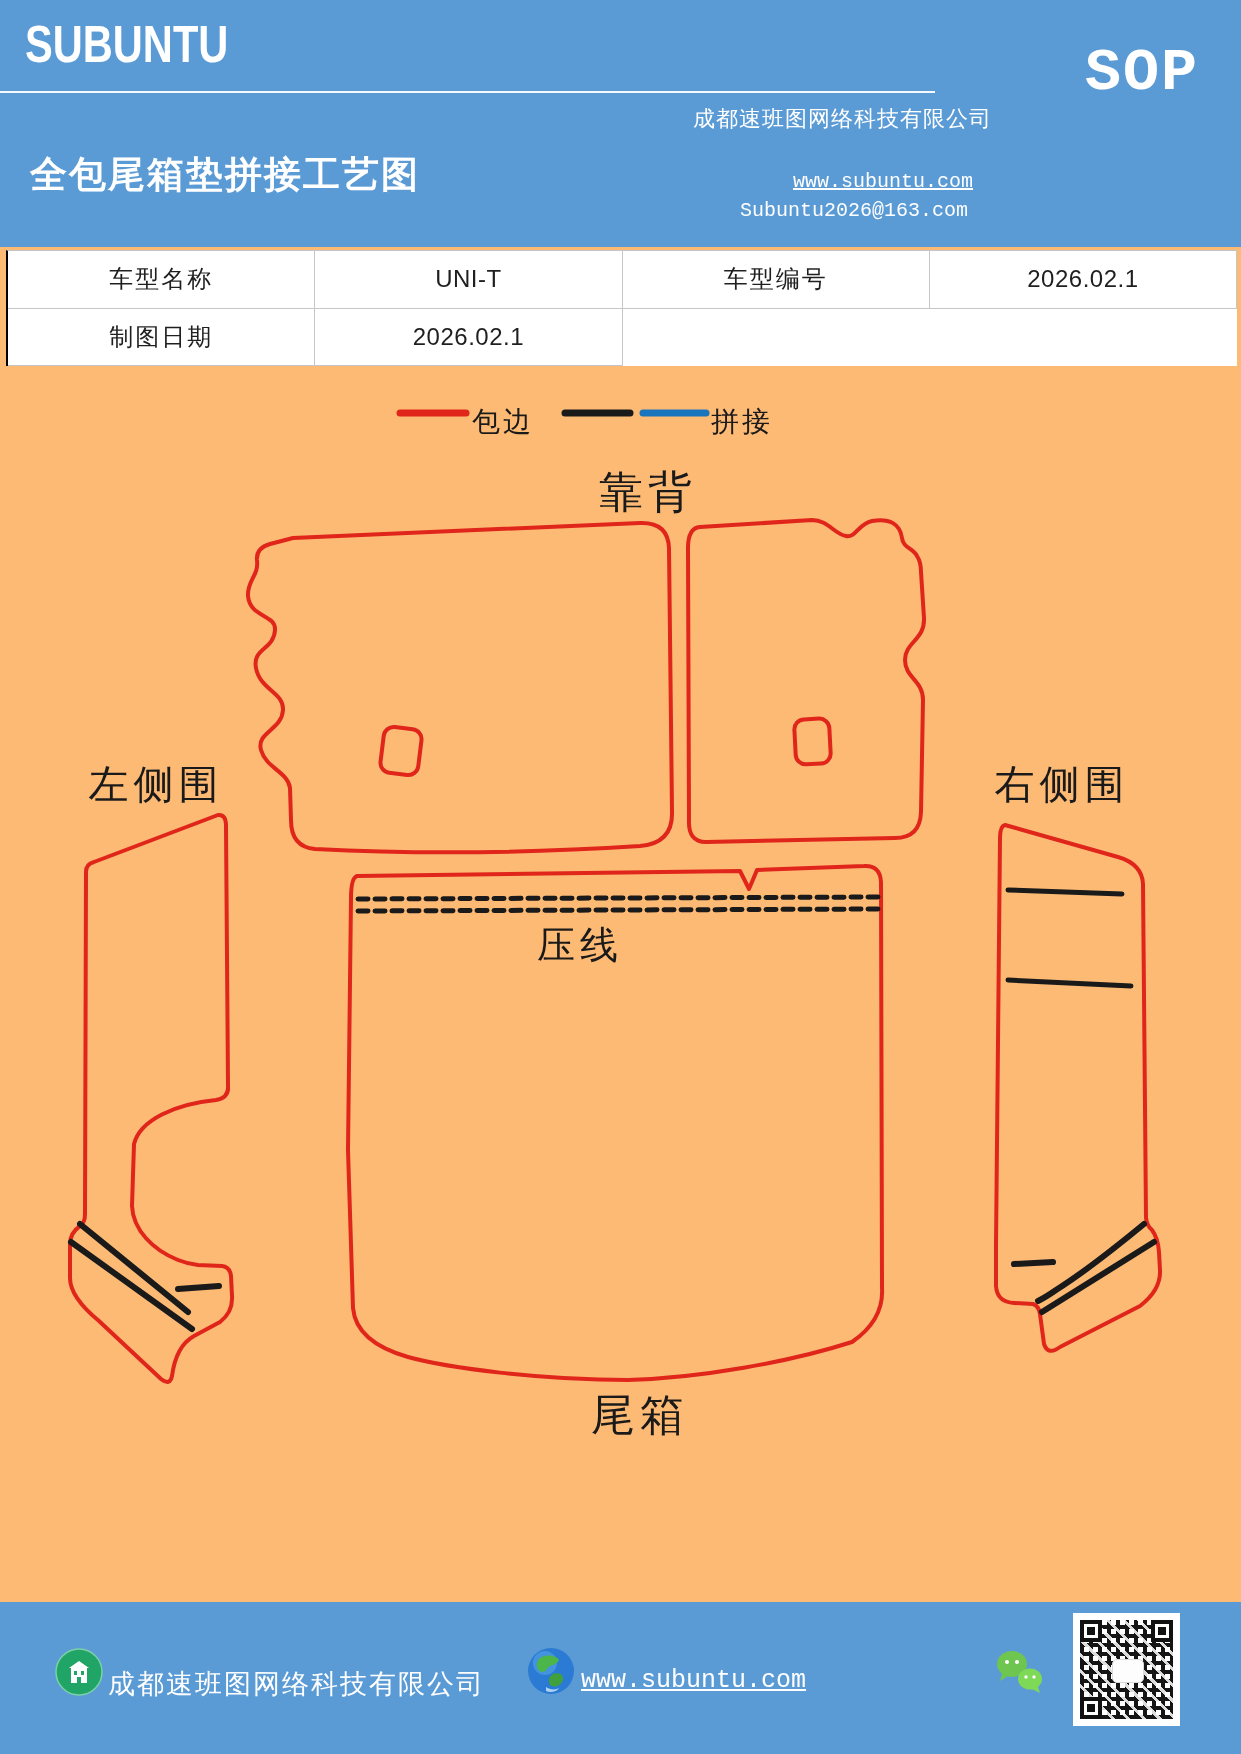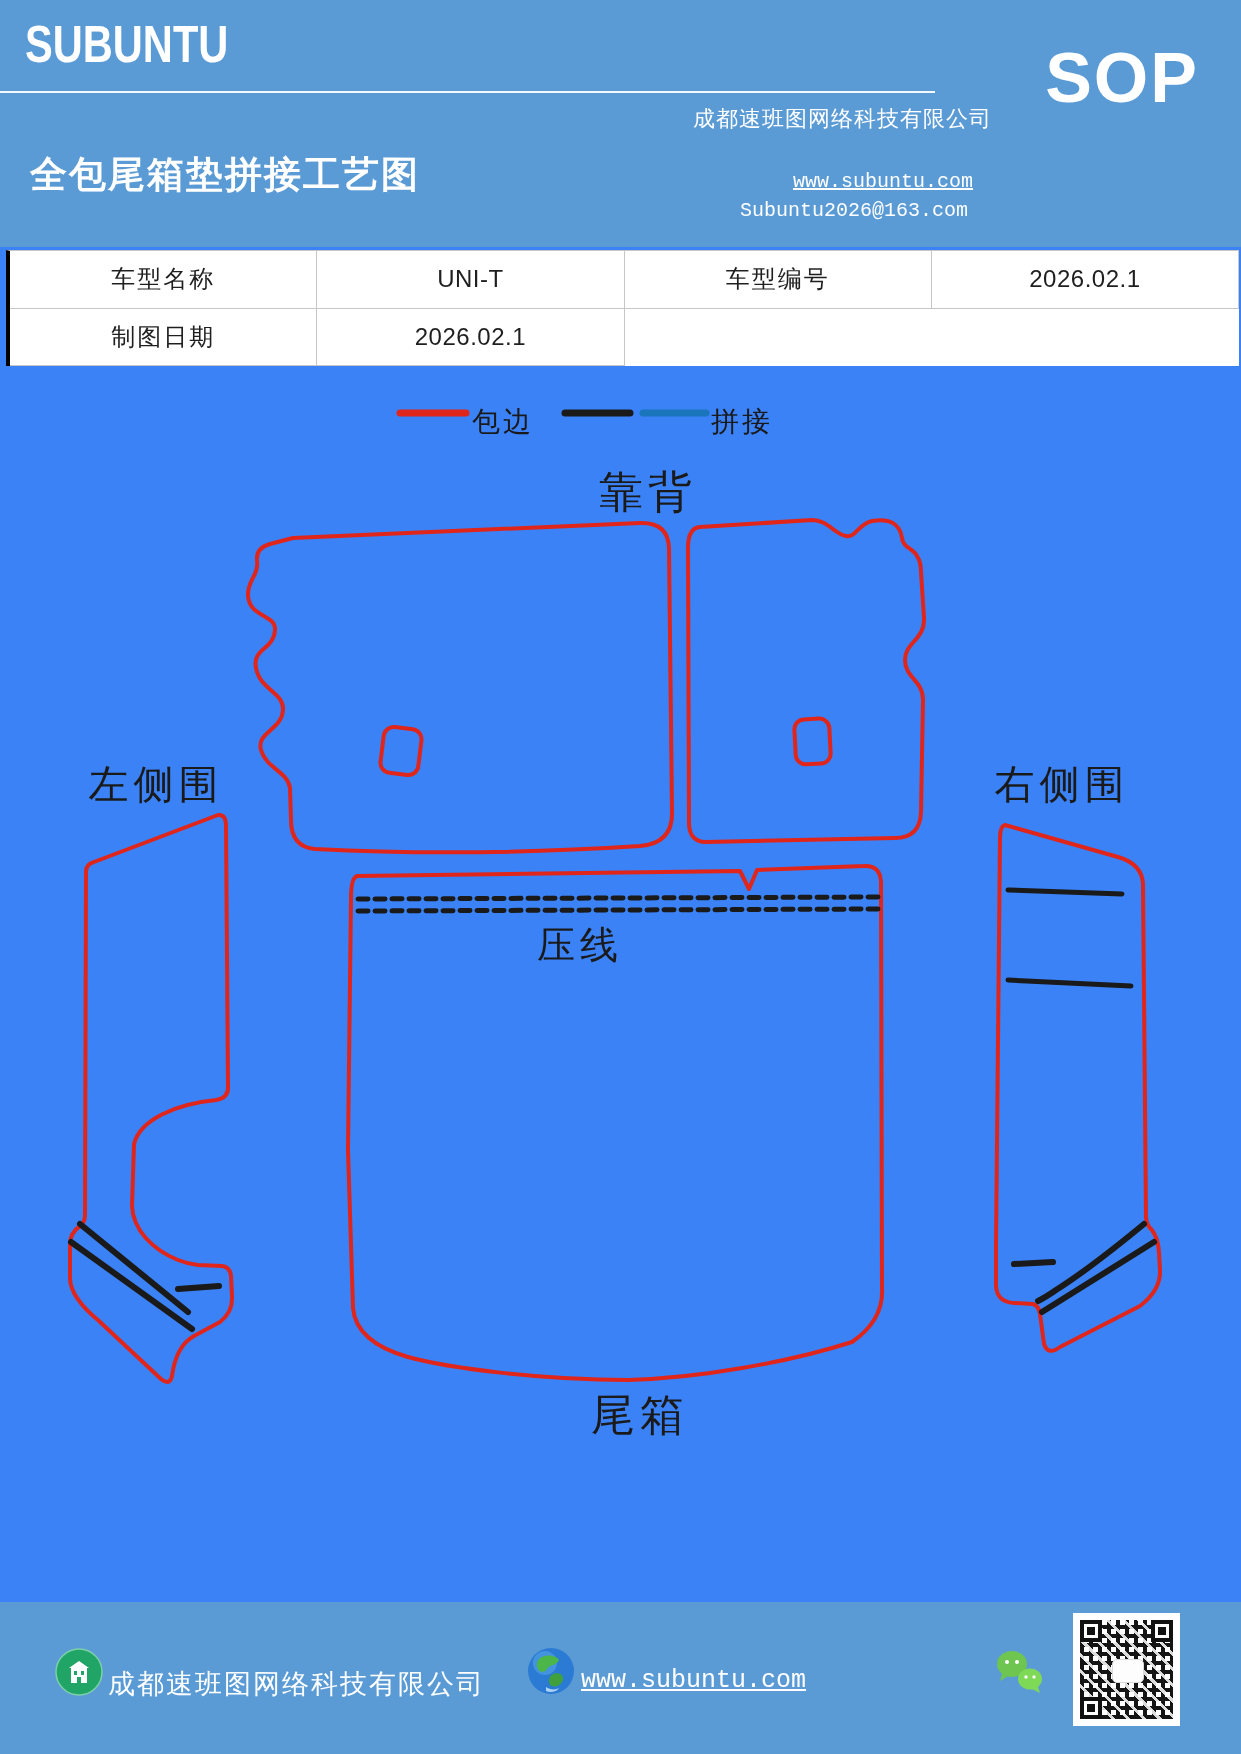--- a/index.html
+++ b/index.html
@@ -1,38 +1,38 @@
 <!DOCTYPE html>
 <html><head>
 <meta charset="utf-8">
 <style>
   html,body{margin:0;padding:0;background:#ffffff;}
   body{width:1241px;height:1754px;position:relative;font-family:"Liberation Sans",sans-serif;}
-  .page{position:absolute;inset:0;width:1241px;height:1754px;background:#3b82f6;overflow:hidden;}
+  .page{position:absolute;inset:0;width:1241px;height:1754px;background:#fdba74;overflow:hidden;}
 
   
   .header{position:absolute;left:0;top:0;width:1241px;height:247px;background:#5B9BD5;}
   .logo{position:absolute;left:25px;top:14px;color:#fff;font-size:52px;font-weight:bold;
         letter-spacing:0px;transform:scaleX(.80);transform-origin:left top;font-family:"Liberation Sans",sans-serif;}
   .header-divider{position:absolute;left:0;top:91px;width:935px;height:2px;background:rgba(255,255,255,.95);}
   .page-title{position:absolute;left:30px;top:150px;color:#fff;font-size:37px;font-weight:bold;
         letter-spacing:2px;font-family:"Liberation Serif",serif;}
   .hdr-company{position:absolute;left:693px;top:104px;width:242px;text-align:right;color:#fff;
         font-size:22px;letter-spacing:1px;font-family:"Liberation Serif",serif;white-space:nowrap;}
   .hdr-www{position:absolute;left:793px;top:170px;width:142px;text-align:right;color:#fff;
         font-size:20px;font-family:"Liberation Mono",monospace;text-decoration:underline;white-space:nowrap;}
   .hdr-mail{position:absolute;left:740px;top:199px;width:195px;text-align:right;color:#fff;
         font-size:20px;font-family:"Liberation Mono",monospace;white-space:nowrap;}
-  .doc-type{position:absolute;right:42px;top:43px;color:#fff;font-size:70px;font-weight:bold;
-        letter-spacing:2px;line-height:1;font-family:Liberation Sans, sans-serif;}
+  .doc-type{position:absolute;right:42px;top:43px;color:#fff;font-size:60px;font-weight:bold;
+        letter-spacing:2px;line-height:1;font-family:Liberation Mono, monospace;}
 
   
   .info-table{position:absolute;left:6px;top:250px;width:1229px;height:115px;
         display:grid;grid-template-columns:25% 25% 25% 25%;grid-template-rows:50% 50%;
-        border-top:1px solid #c6c6c6;border-left:4px solid #000000;background:#fff;}
+        border-top:1px solid #c6c6c6;border-left:2px solid #000000;background:#fff;}
   .info-table .cell{border-right:1px solid #c6c6c6;border-bottom:1px solid #c6c6c6;
         display:flex;align-items:center;justify-content:center;color:#1f1f1f;}
   .cell.zh{font-size:24px;font-family:"Liberation Serif",serif;letter-spacing:2px;}
   .cell.val{font-size:24px;font-family:"Liberation Sans",sans-serif;letter-spacing:.5px;}
 
   
   .diagram-svg{position:absolute;left:0;top:0;width:1241px;height:1754px;}
   .dlabel{font-family:"Liberation Serif",serif;fill:#1a1a1a;letter-spacing:5px;}
   .legend-label{font-family:"Liberation Serif",serif;fill:#1a1a1a;letter-spacing:3px;font-size:28px;}
 

